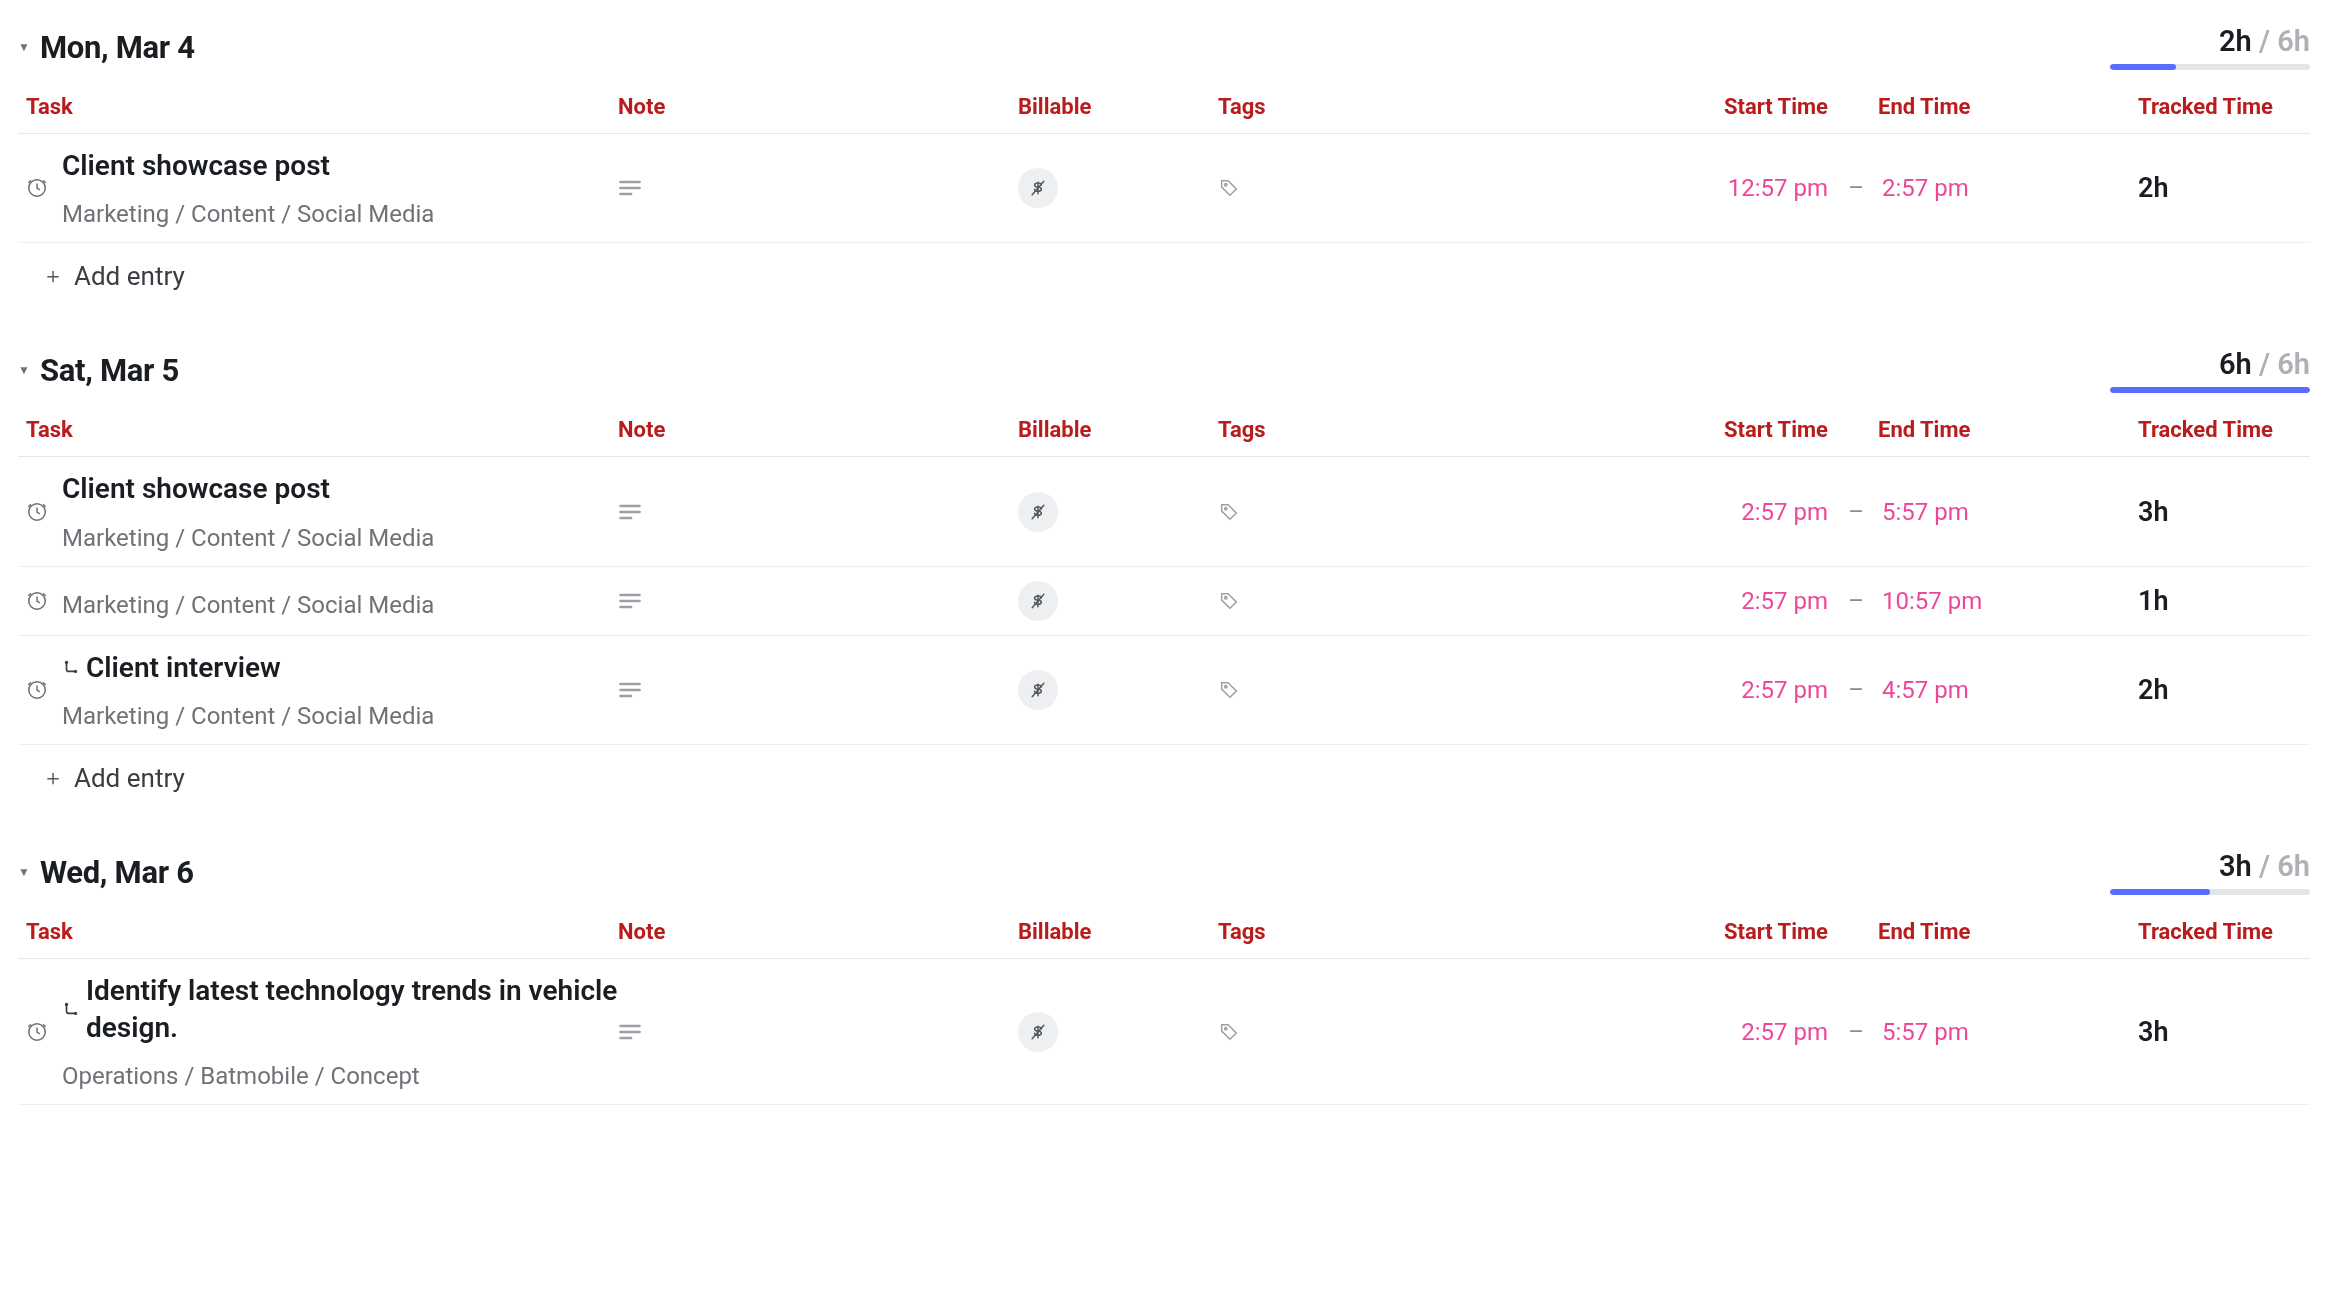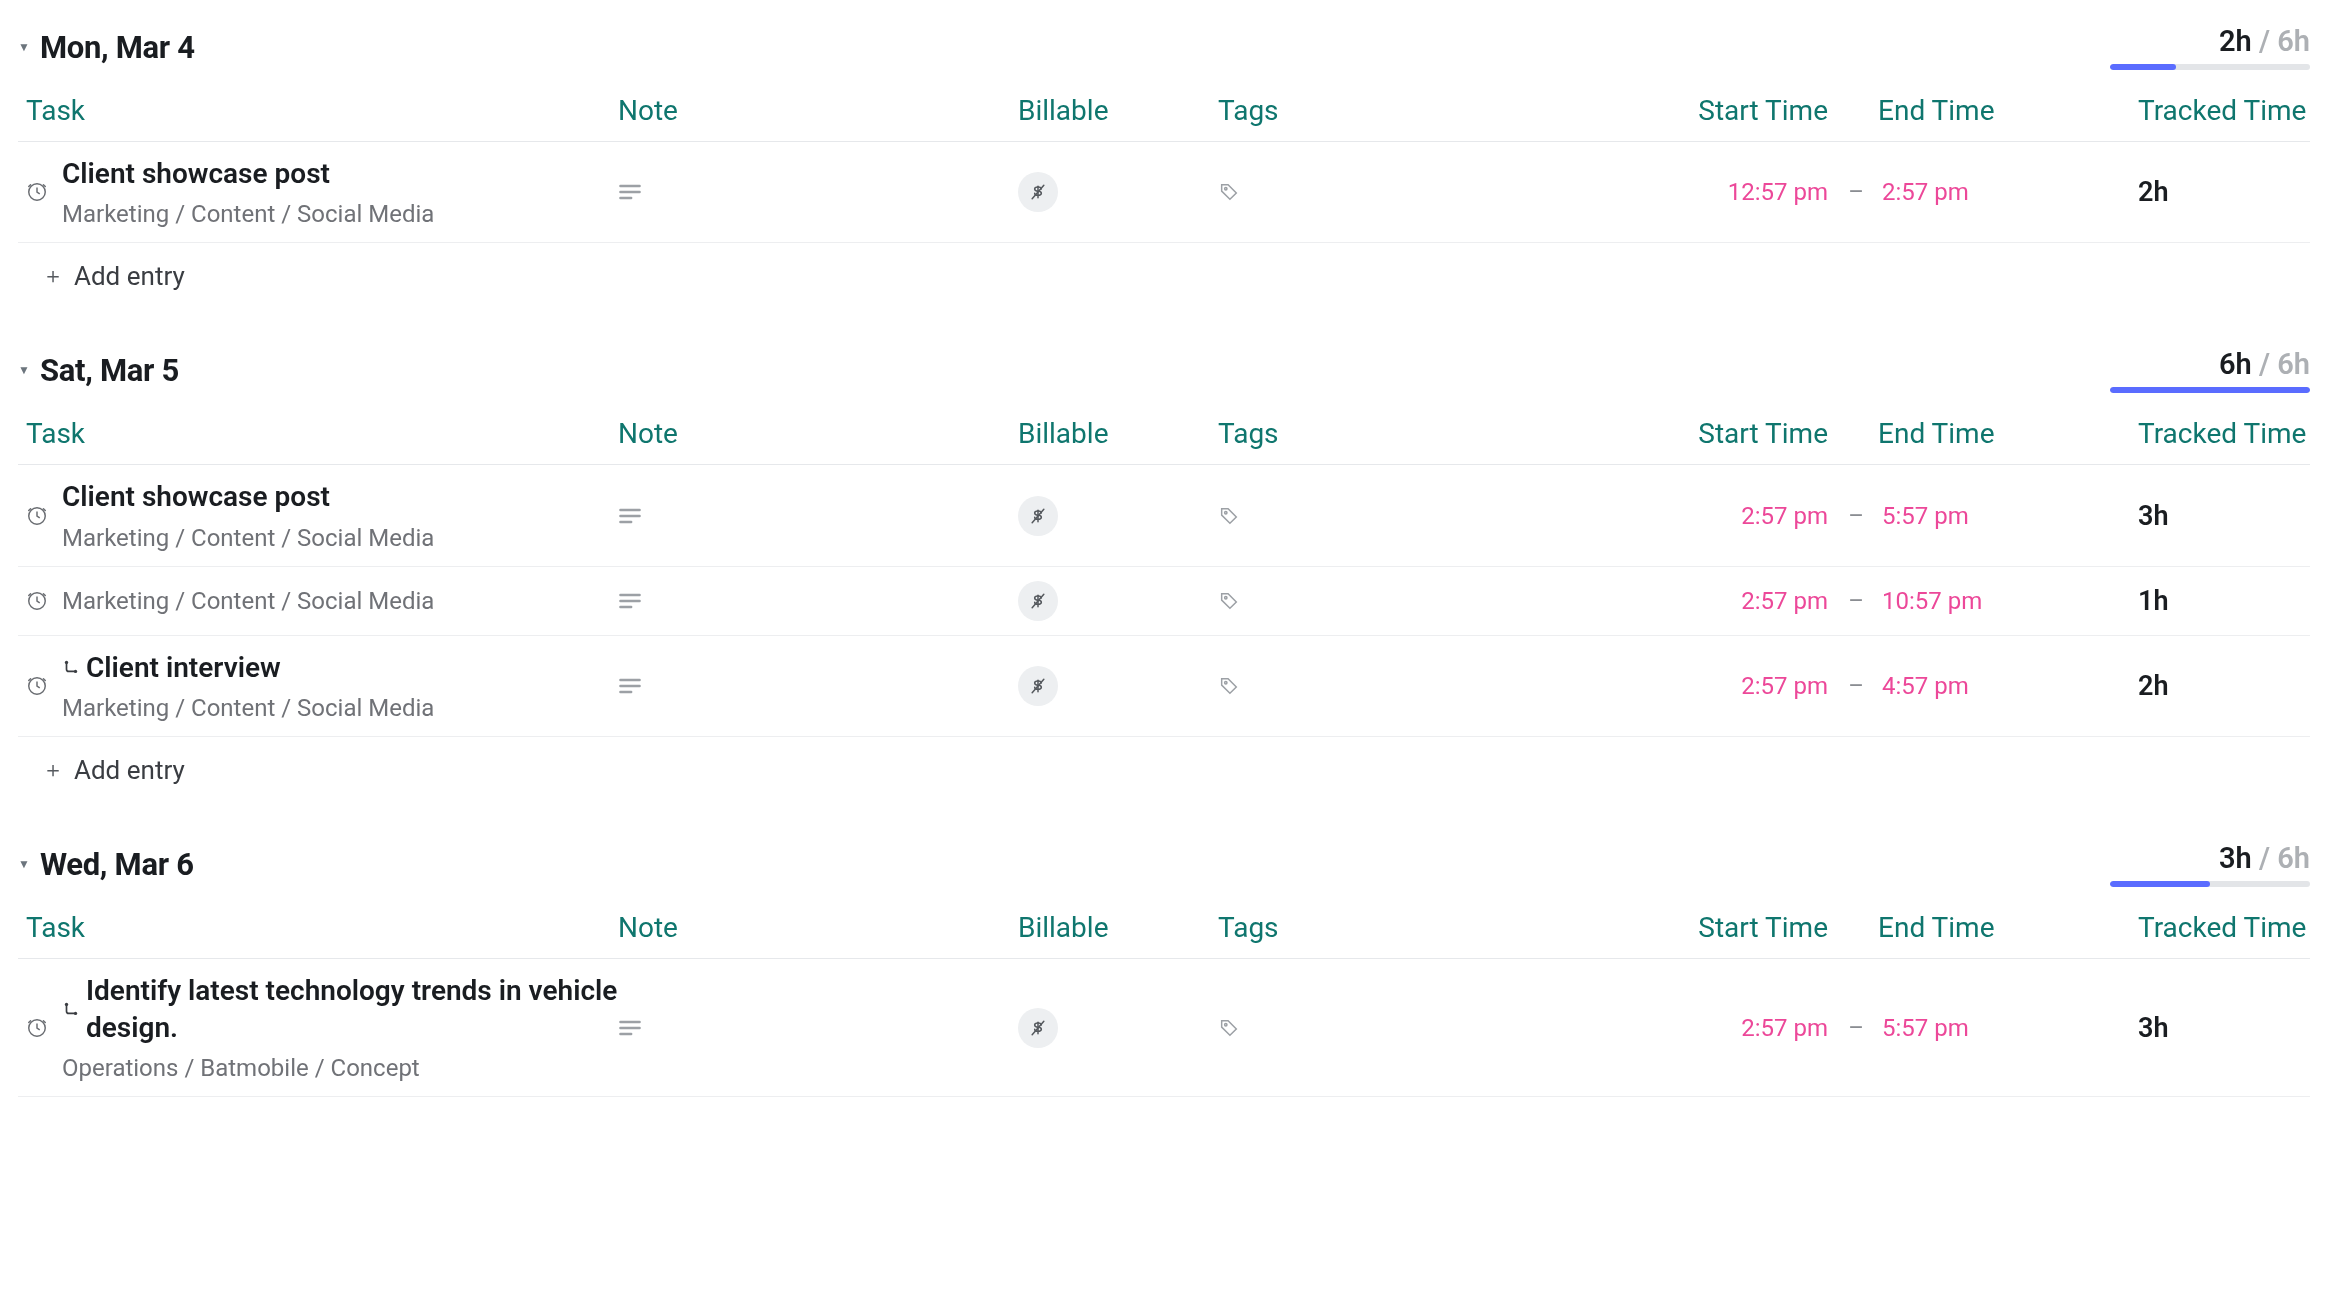--- a/index.html
+++ b/index.html
@@ -13,31 +13,31 @@
 .day-title { font-size:31px; font-weight:700; color:#1a1d21; letter-spacing:-0.3px; }
 
 .day-header-right { display:flex; flex-direction:column; align-items:flex-end; gap:6px; }
 .day-progress-text { font-size:29px; font-weight:600; }
 .day-progress-text .tracked { color:#1a1d21; }
 .day-progress-text .total { color:#adb0b4; }
 .day-progress-bar { width:200px; height:6px; background:#e3e5e8; border-radius:3px; overflow:hidden; }
 .day-progress-bar-fill { height:100%; background:#5a6cff; border-radius:3px; }
 
 .col-headers { display:grid; grid-template-columns:600px 400px 200px 400px 260px 260px 190px 60px; padding:14px 0; border-bottom:1px solid #e6e8eb; }
-.col-header { font-size:28px; color:#0f766e; font-weight:400; }
+.col-header { font-size:22px; color:#b91c1c; font-weight:700; }
 .col-header.task-col { padding-left:8px; }
 
 .entry-row { display:grid; grid-template-columns:600px 400px 200px 400px 260px 260px 190px 60px; align-items:center; padding:14px 0; border-bottom:1px solid #edeef0; }
 
 .task-cell { display:flex; align-items:center; gap:14px; padding-left:8px; }
 .clock-icon { width:22px; height:22px; flex-shrink:0; }
 .task-text { display:flex; flex-direction:column; gap:8px; }
 .task-name-line { display:flex; align-items:center; gap:6px; }
 .task-name { font-size:28px; font-weight:600; color:#1a1d21; line-height:1.3; }
-.task-path { font-size:24px; color:#707277; font-weight:400; }
+.task-path { font-size:24px; color:#707277; font-weight:400;margin-top:8px; }
 
 .note-cell { display:flex; align-items:center; }
 .note-lines { color:#9ca0a5; }
 
 .billable-cell { display:flex; align-items:center; }
 .billable-badge { width:40px; height:40px; background:#edeff1; border-radius:50%; display:flex; align-items:center; justify-content:center; cursor:pointer; }
 
 .tags-cell { display:flex; align-items:center; }
 .tag-icon-btn { cursor:pointer; }
 

